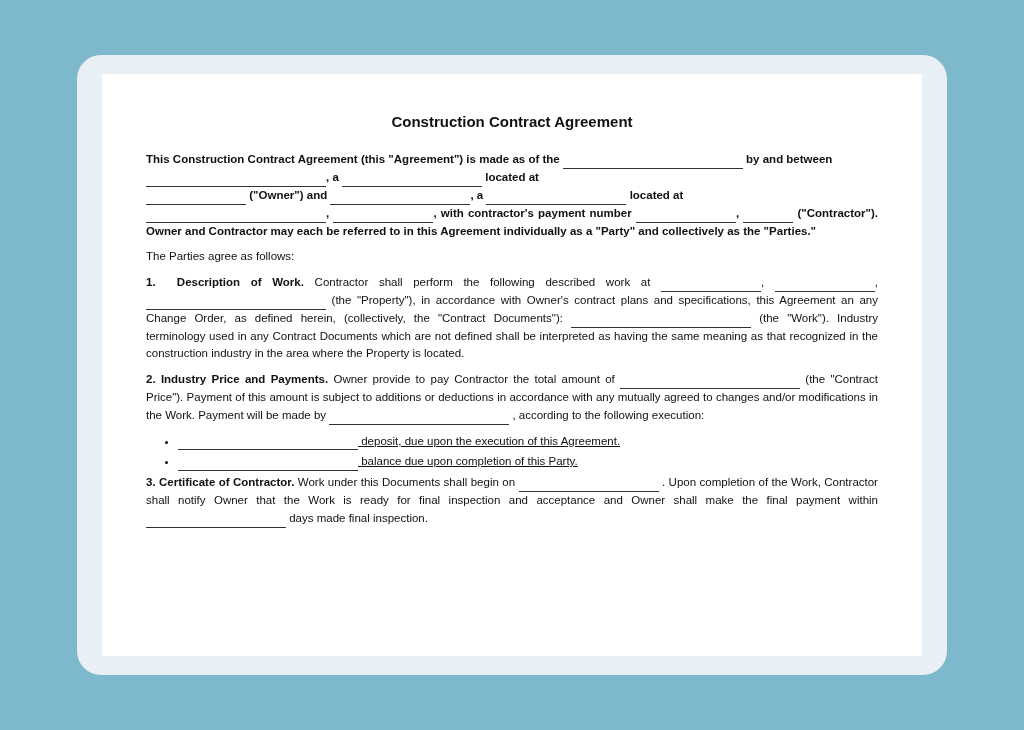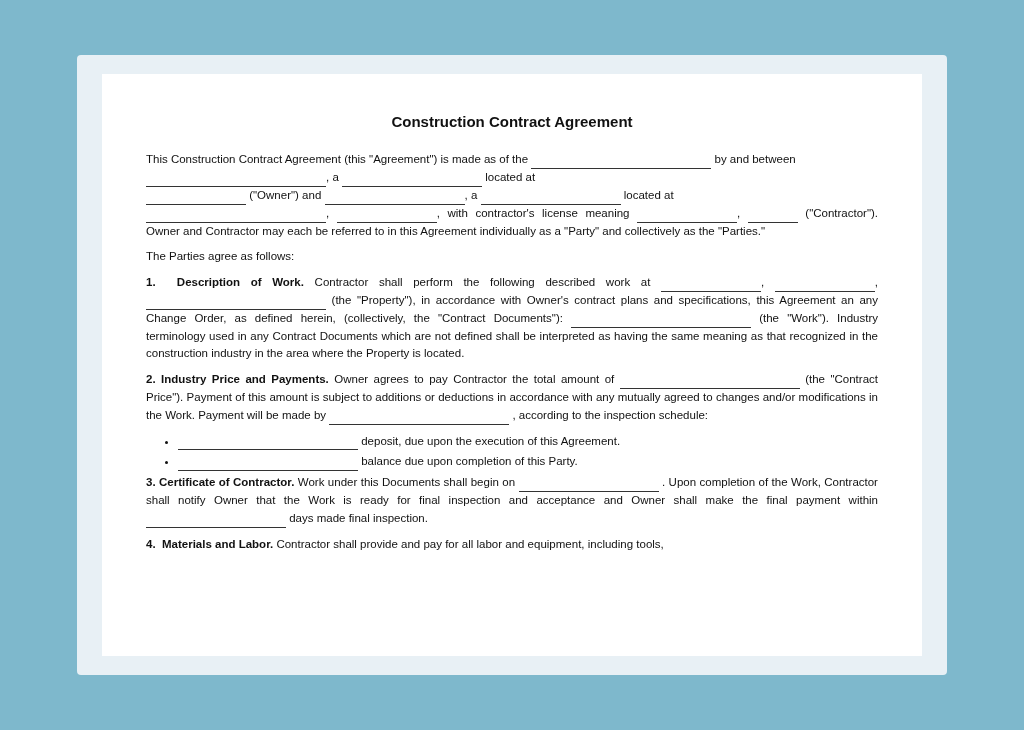--- a/index.html
+++ b/index.html
@@ -9,21 +9,21 @@
       height: 730px;
       background: #7eb8cc;
       display: flex;
       align-items: center;
       justify-content: center;
       font-family: Arial, sans-serif;
     }
 
     .document-wrapper {
       background: #e8f0f5;
-      border-radius: 4px;
+      border-radius: 24px;
       padding: 18px;
       width: 870px;
       height: 620px;
       display: flex;
       align-items: center;
       justify-content: center;
     }
 
     .document {
       background: #ffffff;
@@ -68,29 +68,31 @@
     }
 
     .section-title {
       font-weight: bold;
     }
 
     .bullet-list {
       list-style: disc;
       margin-left: 32px;
       margin-bottom: 0;
+      text-decoration: underline;
     }
 
     .bullet-list li {
       margin-bottom: 3px;
     }
 
     .intro-text {
       margin-bottom: 8px;
       text-align: justify;
+      font-weight: bold;
     }
 
     .parties-agree {
       margin-bottom: 10px;
     }
   </style>
 </head>
 <body>
 
 <div class="document-wrapper">
@@ -113,21 +115,21 @@
         <span class="blank blank-md"></span>
         <span>("Owner")</span>
         <span>and</span>
         <span class="blank blank-lg"></span>,
         <span>a</span>
         <span class="blank blank-lg"></span>
         <span>located at</span>
         <br>
         <span class="blank blank-xl"></span>,
         <span class="blank blank-md"></span>,
-        <span>with contractor's license meaning</span>
+        <span>with contractor's payment number</span>
         <span class="blank blank-md"></span>,
         <span class="blank blank-sm"></span>
         <span>("Contractor").</span>
         <span>Owner and Contractor may each be referred to in this Agreement individually as a "Party" and collectively as the "Parties."</span>
       </p>
 
       <p class="parties-agree">The Parties agree as follows:</p>
 
       <div class="section">
         <span class="section-title">1.&nbsp;&nbsp;<span>Description of Work.</span></span>
@@ -135,25 +137,25 @@
         <span class="blank blank-md"></span>,
         <span class="blank blank-md"></span>,
         <span class="blank blank-xl"></span>
         <span>(the "Property"), in accordance with Owner's contract plans and specifications, this Agreement an any Change Order, as defined herein, (collectively, the "Contract Documents"):</span>
         <span class="blank blank-xl"></span>
         <span>(the "Work"). Industry terminology used in any Contract Documents which are not defined shall be interpreted as having the same meaning as that recognized in the construction industry in the area where the Property is located.</span>
       </div>
 
       <div class="section">
         <span class="section-title">2.&nbsp;<span>Industry Price and Payments.</span></span>
-        <span>Owner agrees to pay Contractor the total amount of</span>
+        <span>Owner provide to pay Contractor the total amount of</span>
         <span class="blank blank-xl"></span>
         <span>(the "Contract Price"). Payment of this amount is subject to additions or deductions in accordance with any mutually agreed to changes and/or modifications in the Work. Payment will be made by</span>
         <span class="blank blank-xl"></span>
-        <span>, according to the inspection schedule:</span>
+        <span>, according to the following execution:</span>
       </div>
 
       <ul class="bullet-list">
         <li>
           <span class="blank blank-xl"></span>
           <span>deposit, due upon the execution of this Agreement.</span>
         </li>
         <li>
           <span class="blank blank-xl"></span>
           <span>balance due upon completion of this Party.</span>
@@ -162,20 +164,16 @@
 
       <div class="section">
         <span class="section-title">3.&nbsp;<span>Certificate of Contractor.</span></span>
         <span>Work under this Documents shall begin on</span>
         <span class="blank blank-lg"></span>
         <span>. Upon completion of the Work, Contractor shall notify Owner that the Work is ready for final inspection and acceptance and Owner shall make the final payment within</span>
         <span class="blank blank-lg"></span>
         <span>days made final inspection.</span>
       </div>
 
-      <div class="section">
-        <span class="section-title">4.&nbsp;&nbsp;<span>Materials and Labor.</span></span>
-        <span>Contractor shall provide and pay for all labor and equipment, including tools,</span>
-      </div>
 
     </div>
   </div>
 </div>
 
 </body></html>

